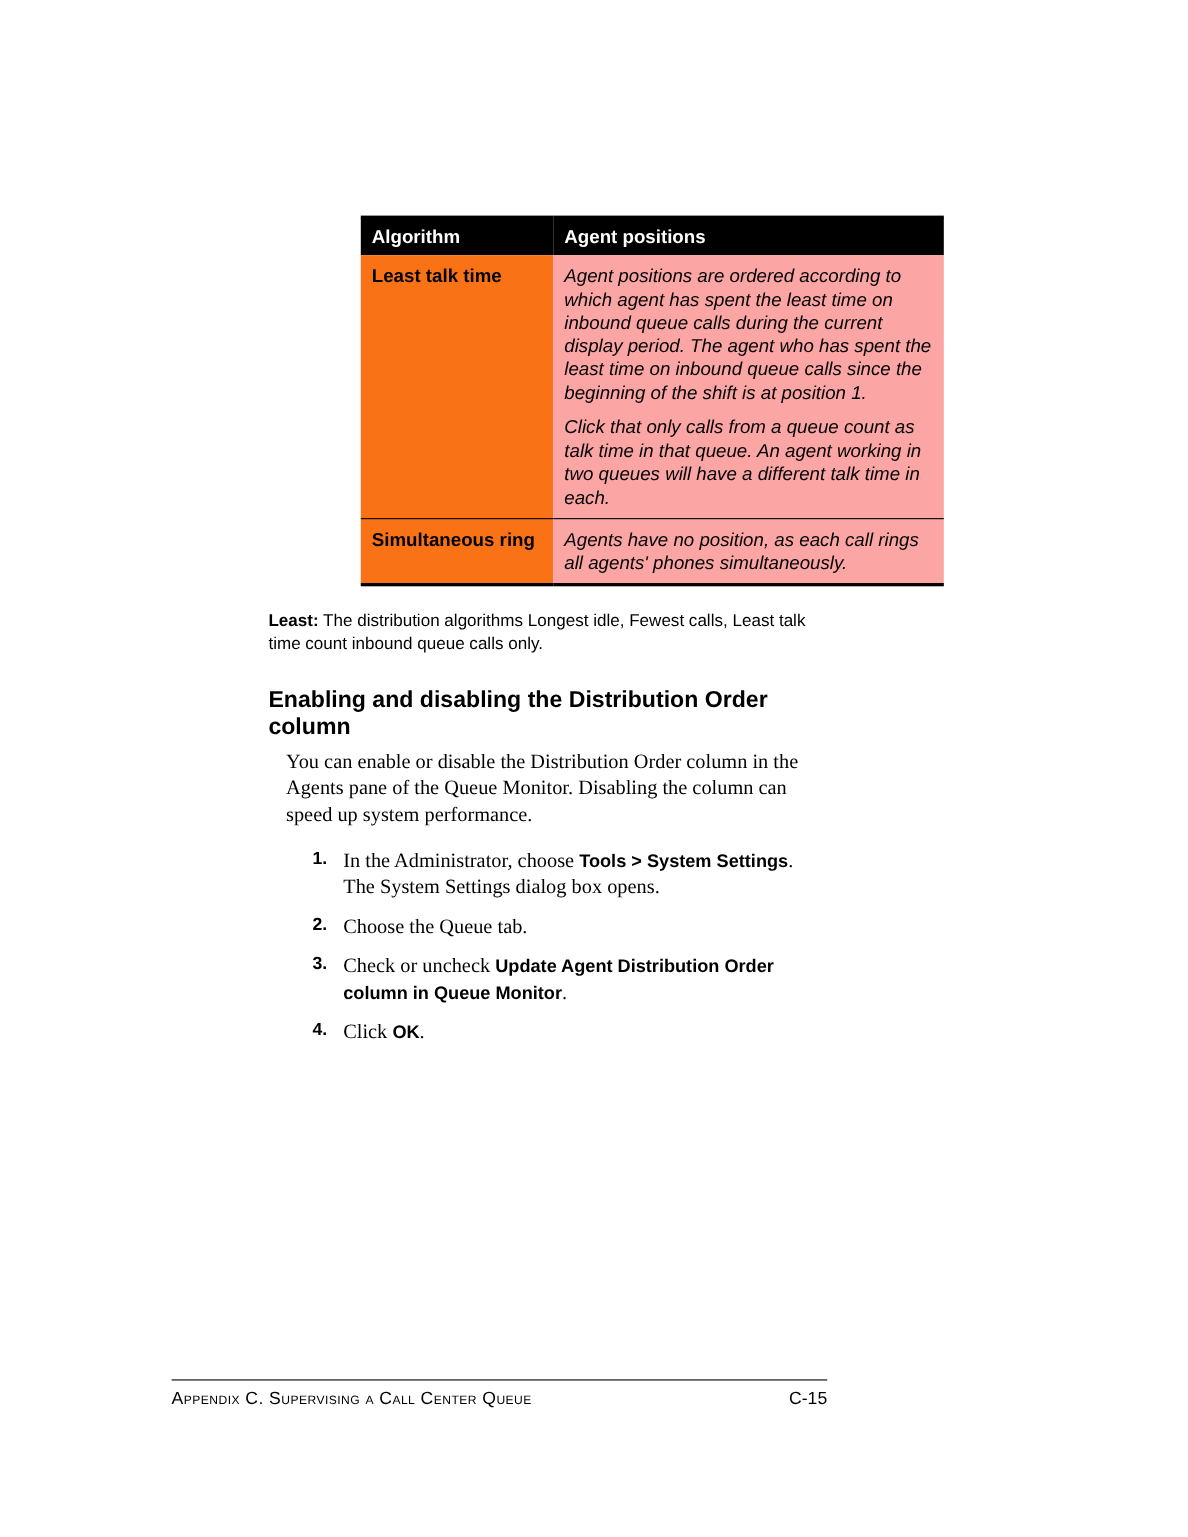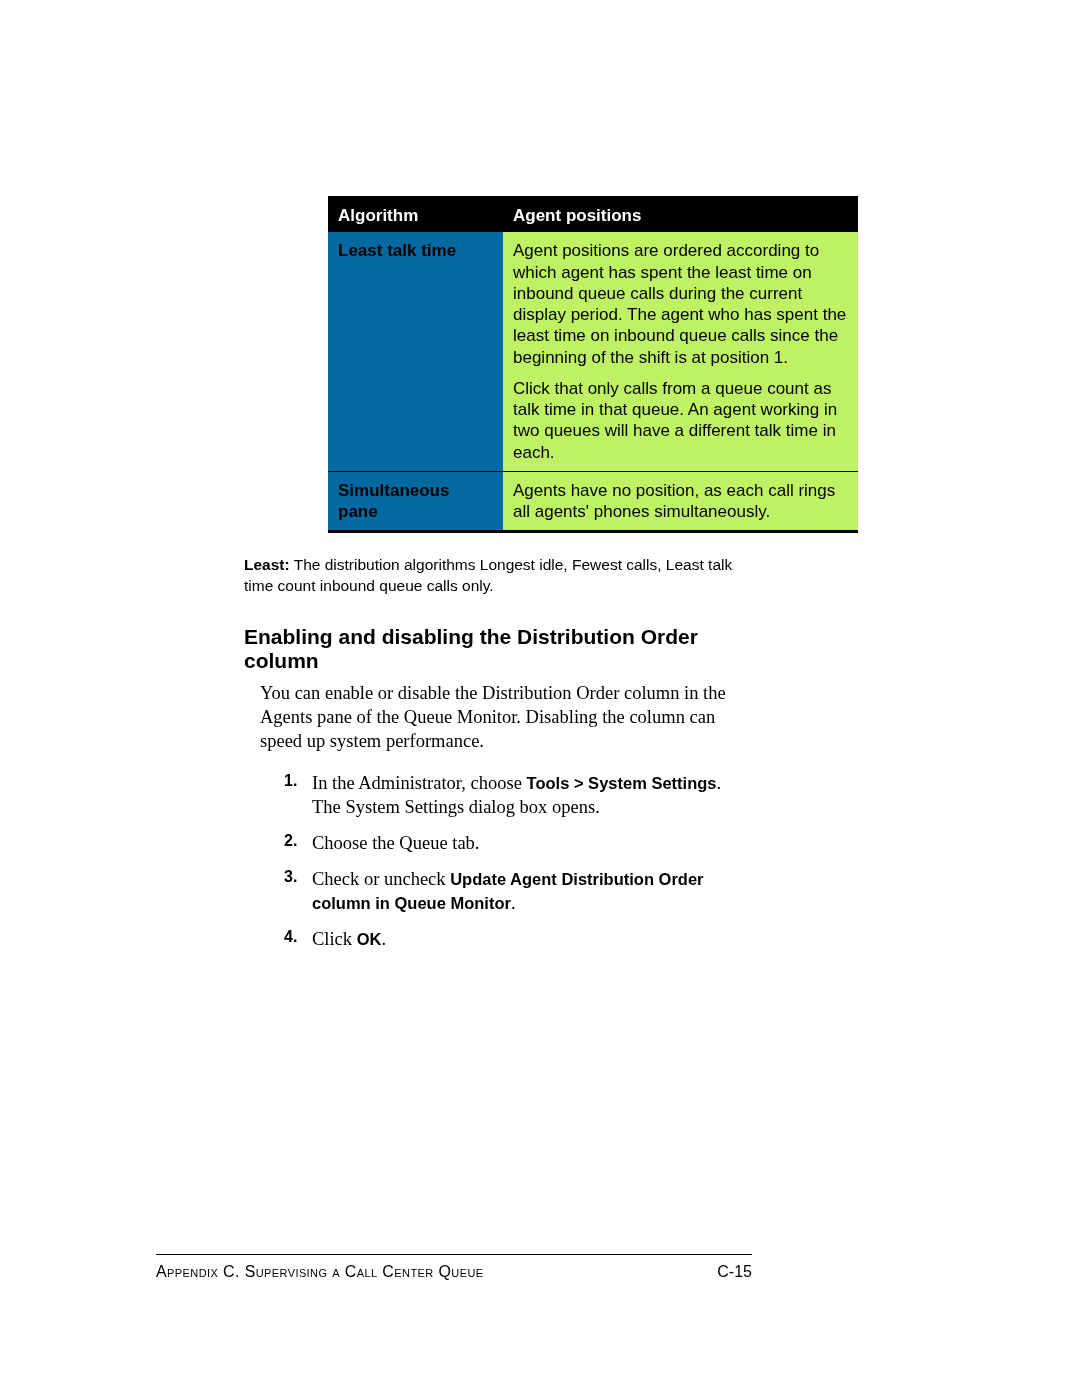--- a/index.html
+++ b/index.html
@@ -36,25 +36,26 @@
     padding: 6px 10px 6px 10px;
     border-top: 3px solid #000;
   }
   .algo-table th.col-algo { width: 155px; }
   .algo-table td {
     vertical-align: top;
     padding: 8px 10px 8px 10px;
   }
   .algo-table td.col-algo {
     font-weight: bold;
-    background: #0369a1;
+    background: #f97316;
     width: 155px;
   }
   .algo-table td.col-desc {
-    background: #bef264;
+    background: #fca5a5;
+    font-style: italic;
   }
   
   .algo-table tbody tr.row-sep td {
     border-top: 1px solid #000;
   }
   .algo-table tbody tr.last td {
     border-bottom: 3px solid #000;
   }
   .algo-table .desc-para { margin: 0 0 10px 0; }
   .algo-table .desc-para:last-child { margin-bottom: 0; }
@@ -150,21 +151,21 @@
     </thead>
     <tbody>
       <tr>
         <td class="col-algo">Least talk time</td>
         <td class="col-desc">
           <p class="desc-para">Agent positions are ordered according to which agent has spent the least time on inbound queue calls during the current display period. The agent who has spent the least time on inbound queue calls since the beginning of the shift is at position 1.</p>
           <p class="desc-para">Click that only calls from a queue count as talk time in that queue. An agent working in two queues will have a different talk time in each.</p>
         </td>
       </tr>
       <tr class="row-sep last">
-        <td class="col-algo">Simultaneous pane</td>
+        <td class="col-algo">Simultaneous ring</td>
         <td class="col-desc">
           <p class="desc-para">Agents have no position, as each call rings all agents' phones simultaneously.</p>
         </td>
       </tr>
     </tbody>
   </table>
 
   <p class="note">
     <span class="note-label">Least:</span>
     <span>The distribution algorithms Longest idle, Fewest calls, Least talk time count inbound queue calls only.</span>

